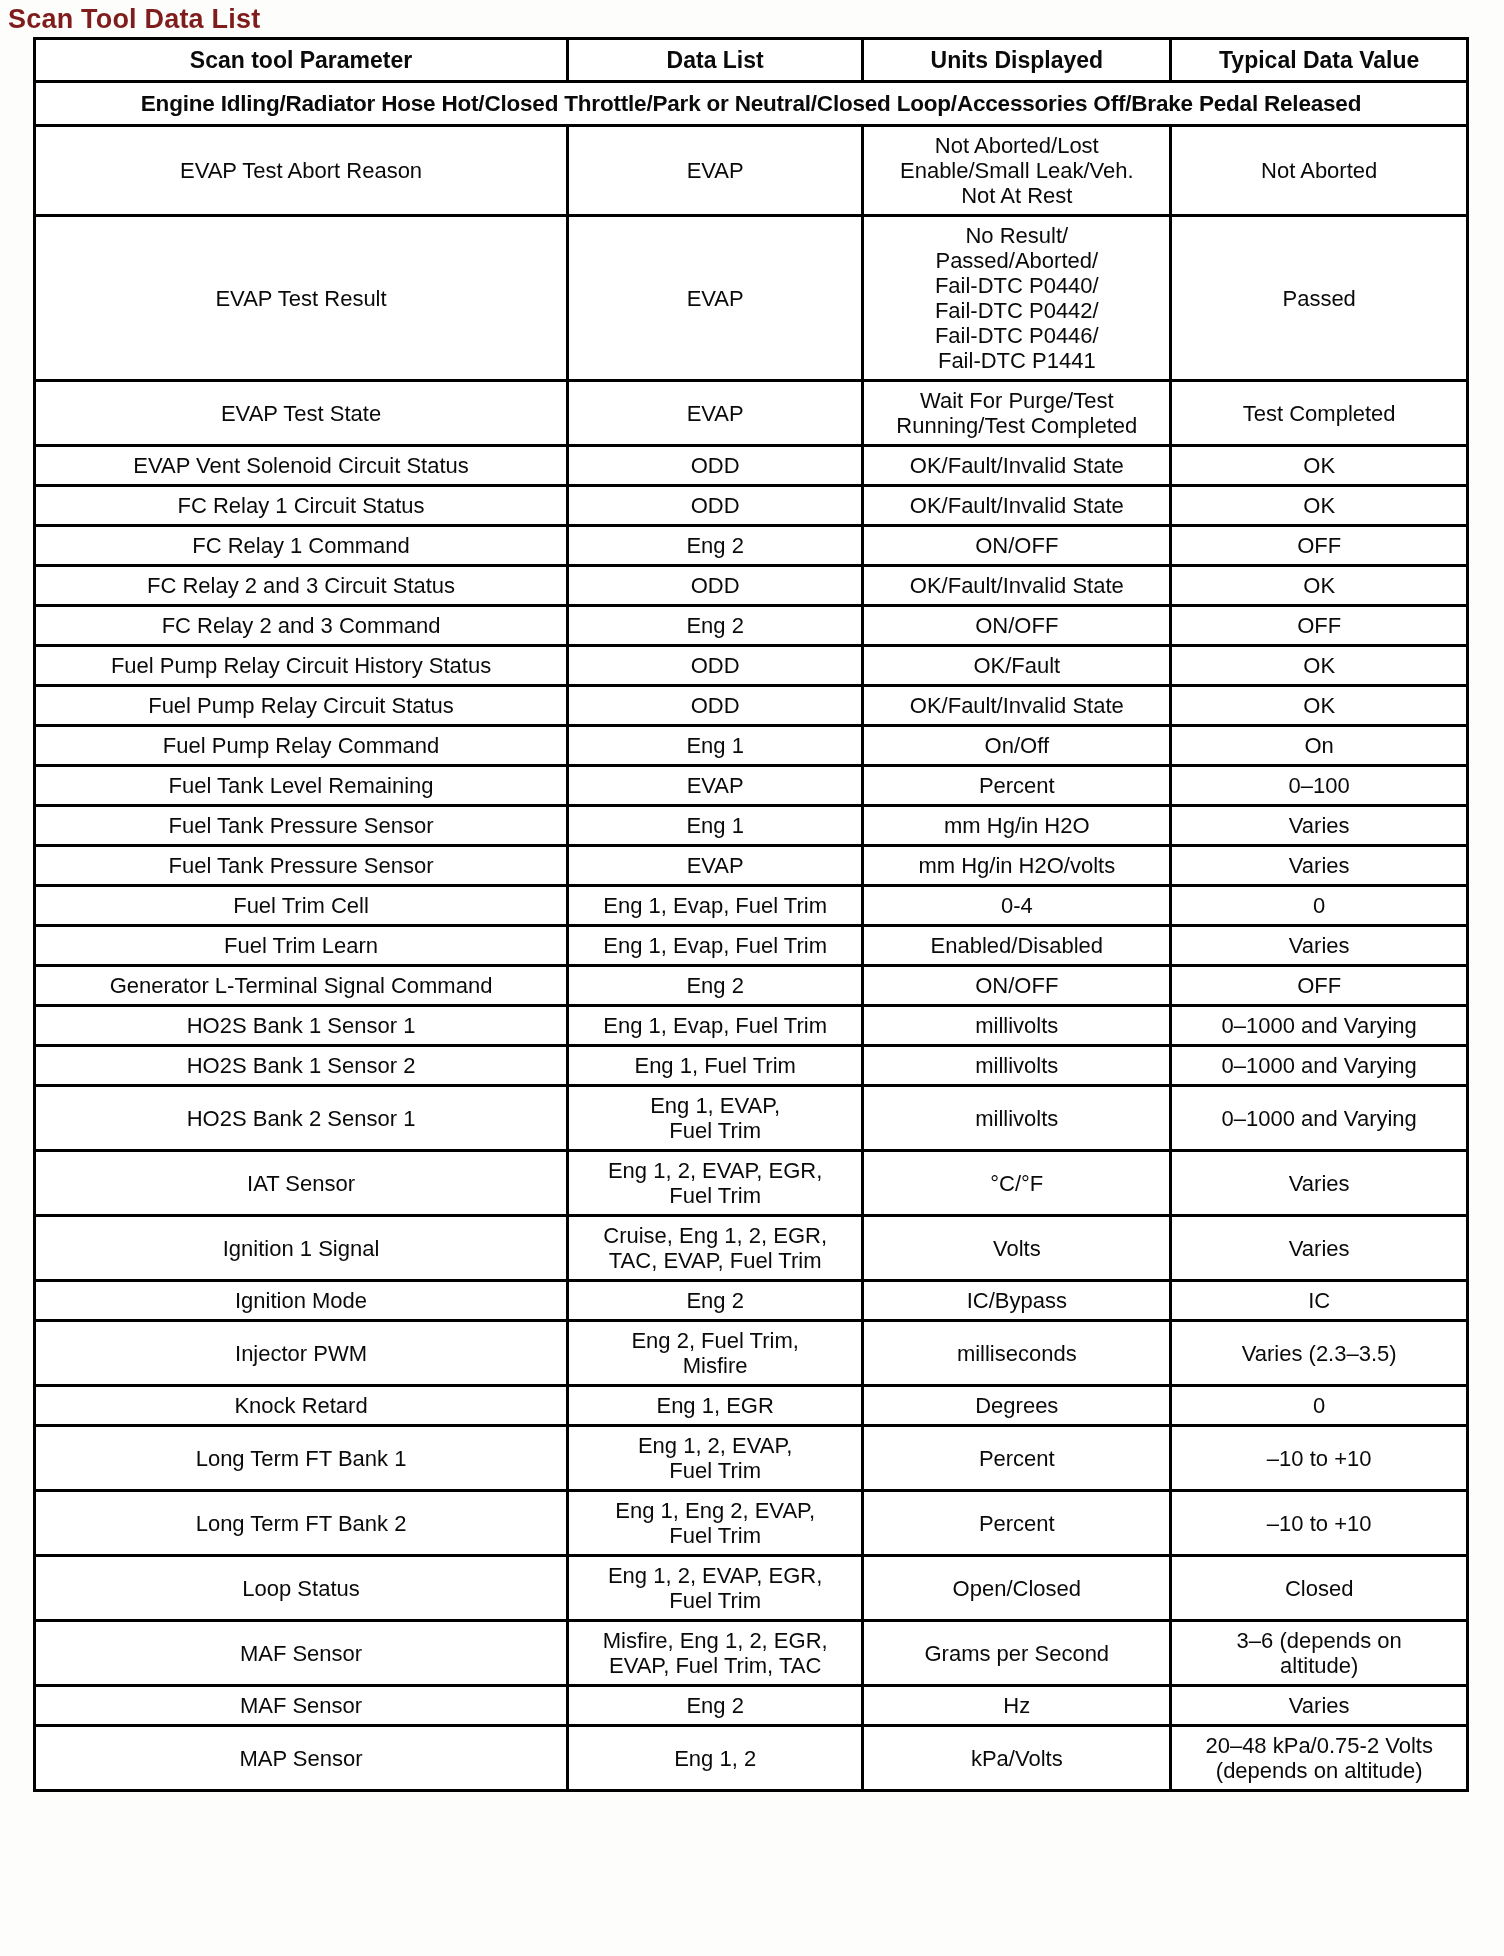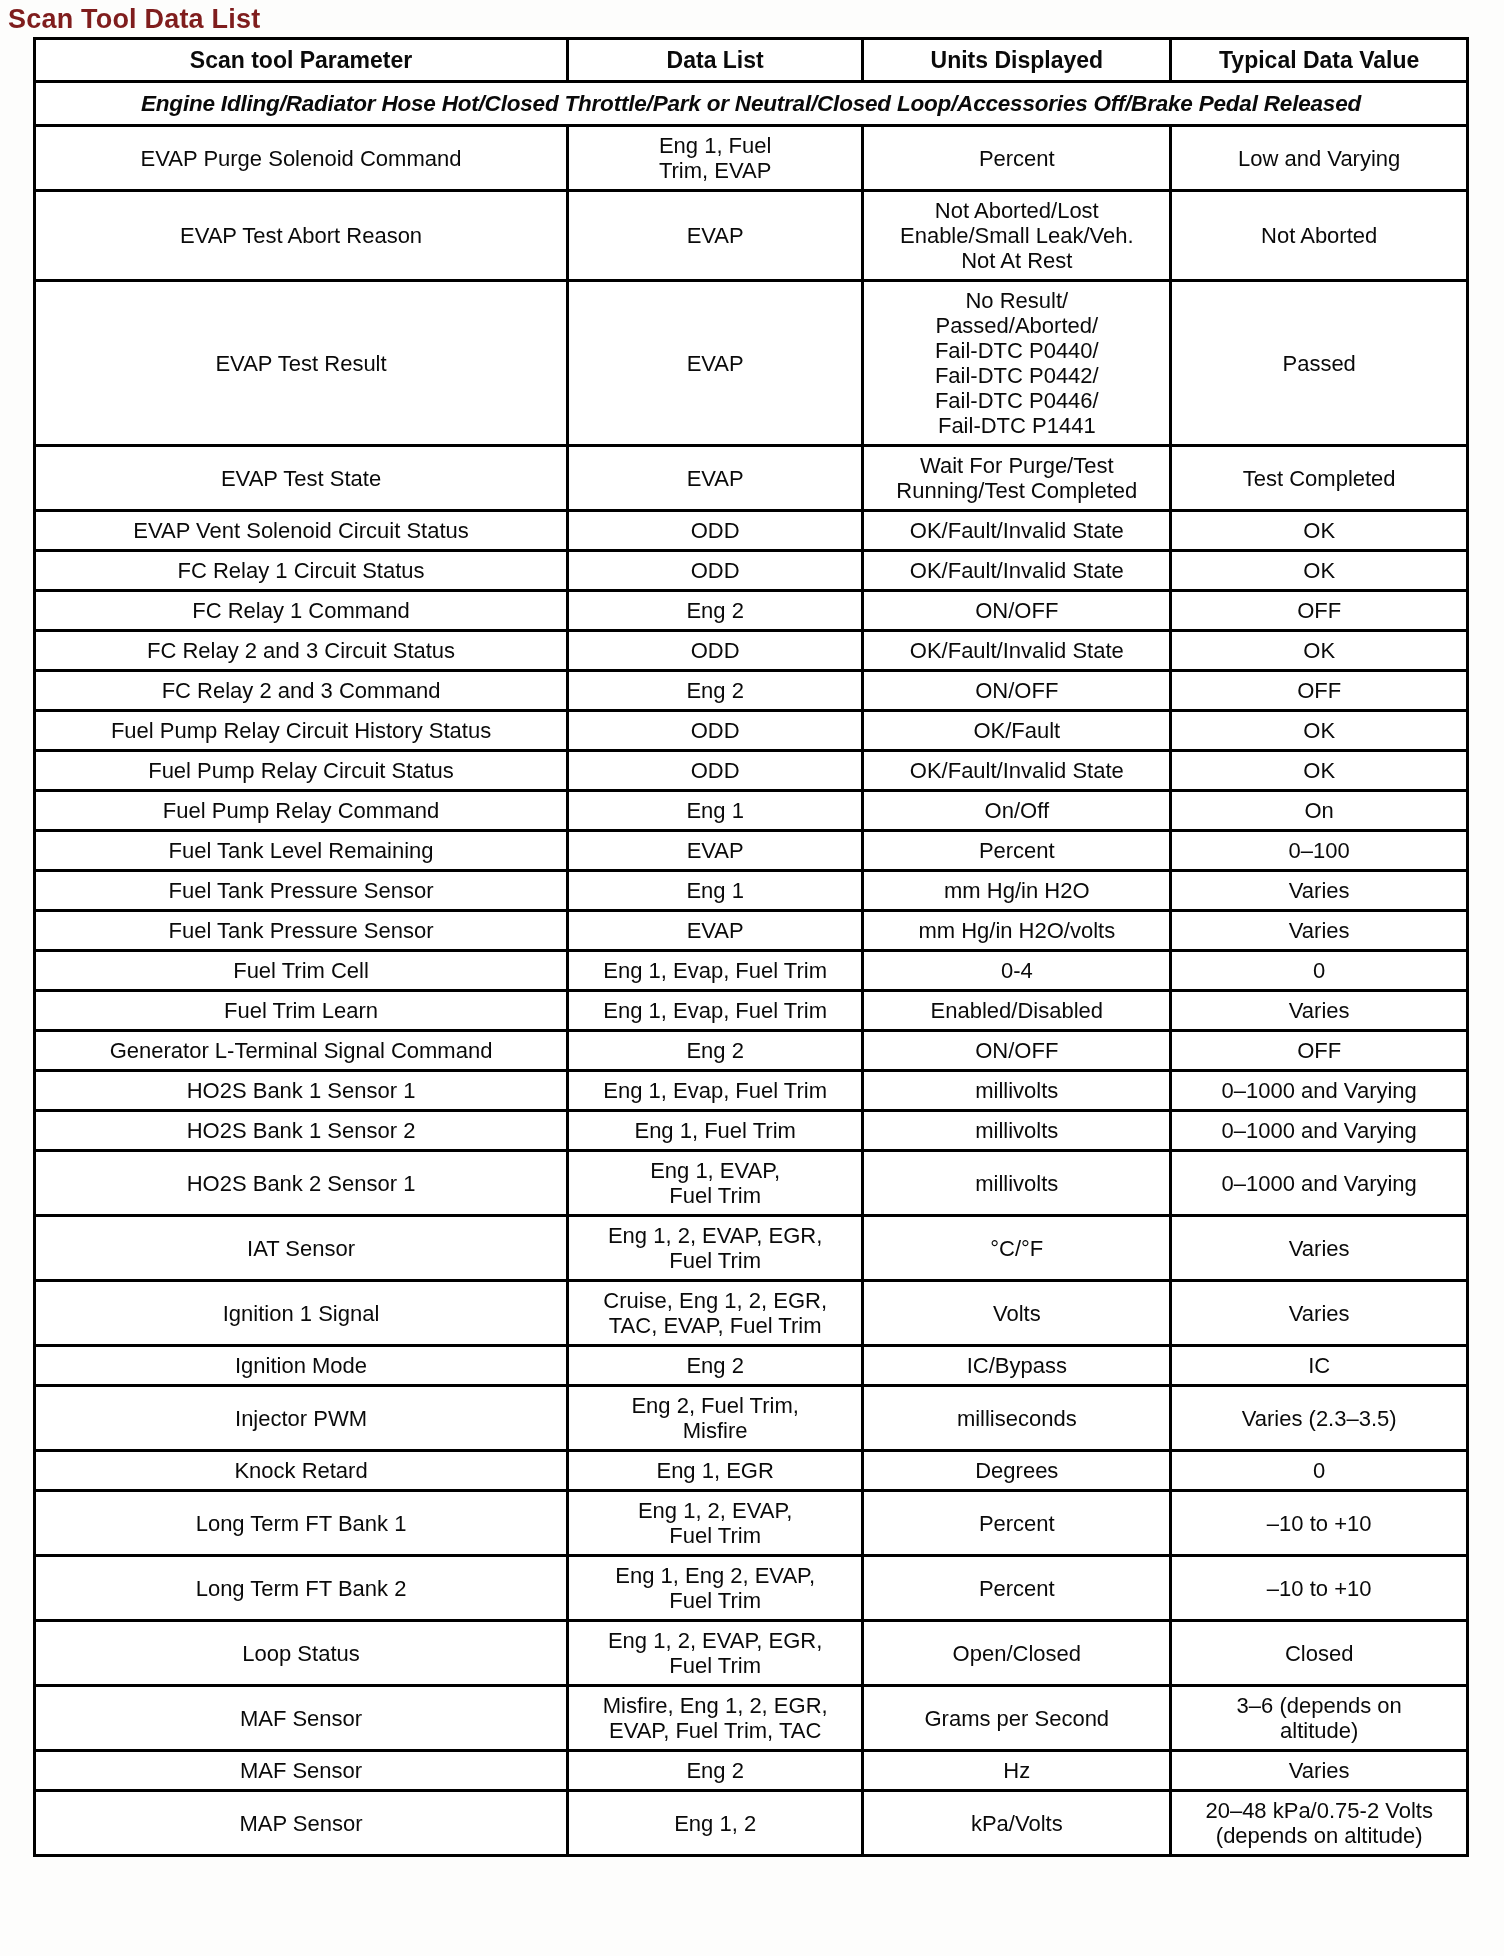--- a/index.html
+++ b/index.html
@@ -59,21 +59,20 @@
     line-height: 26px;
   }
   td.condition {
     font-size: 22.5px;
     font-weight: bold;
     padding: 8px 6px;
     line-height: 25px;
     letter-spacing: -0.2px;
     white-space: nowrap;
     overflow: hidden;
-    font-style: italic;
   }
   tbody td {
     font-size: 22px;
     line-height: 25px;
     padding: 6px 4px;
     white-space: pre-line;    
   }
 </style>
 </head>
 <body>
@@ -95,27 +94,20 @@
         <th>Data List</th>
         <th>Units Displayed</th>
         <th>Typical Data Value</th>
       </tr>
       <tr>
         <td class="condition" colspan="4">Engine Idling/Radiator Hose Hot/Closed Throttle/Park or Neutral/Closed Loop/Accessories Off/Brake Pedal Released</td>
       </tr>
     </thead>
     <tbody>
         <tr>
-      <td>EVAP Purge Solenoid Command</td>
-      <td>Eng 1, Fuel
-Trim, EVAP</td>
-      <td>Percent</td>
-      <td>Low and Varying</td>
-    </tr>
-        <tr>
       <td>EVAP Test Abort Reason</td>
       <td>EVAP</td>
       <td>Not Aborted/Lost
 Enable/Small Leak/Veh.
 Not At Rest</td>
       <td>Not Aborted</td>
     </tr>
         <tr>
       <td>EVAP Test Result</td>
       <td>EVAP</td>

